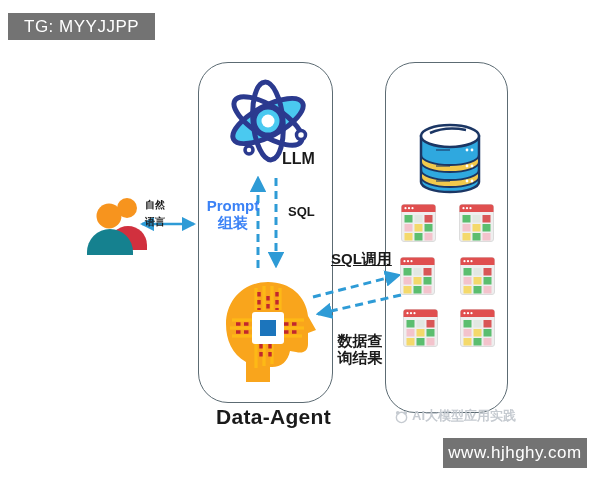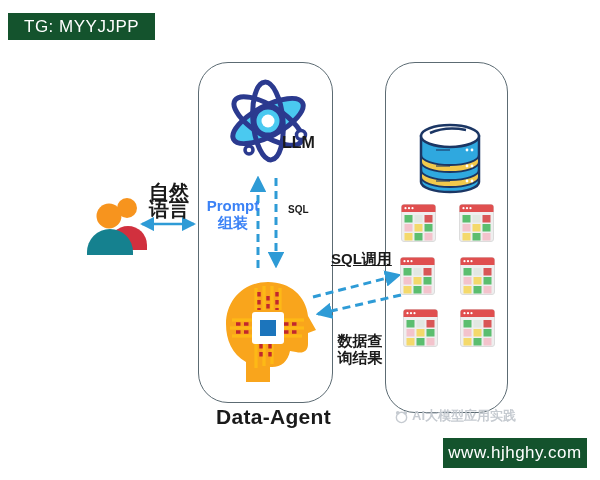--- a/index.html
+++ b/index.html
@@ -1,29 +1,29 @@
 <!DOCTYPE html>
 <html><head>
 <meta charset="utf-8">
 <style>
   html,body{margin:0;padding:0;background:#fff;}
   .stage{position:relative;width:600px;height:480px;background:#ffffff;overflow:hidden;
          font-family:"Liberation Sans", sans-serif;}
-  .badge{position:absolute;background:#14532d;color:#fff;font-size:17px;letter-spacing:.5px;}
+  .badge{position:absolute;background:#737373;color:#fff;font-size:17px;letter-spacing:.5px;}
   .badge-top{left:8px;top:13px;height:27px;line-height:27px;padding:0 16px;}
   .badge-bottom{left:443px;top:438px;width:144px;height:30px;line-height:30px;text-align:center;font-size:17px;}
   .panel{position:absolute;border:1.6px solid #5C6B73;border-radius:30px;background:transparent;}
   .panel-agent{left:198px;top:62px;width:133px;height:339px;}
   .panel-db{left:385px;top:62px;width:121px;height:349px;}
   .abs{position:absolute;}
   .lbl{position:absolute;color:#1a1a1a;font-weight:bold;white-space:pre;}
-  .lbl-llm{left:282px;top:134px;font-size:16px;}
+  .lbl-llm{left:282px;top:150px;font-size:16px;}
   .lbl-prompt{left:205px;top:197px;width:56px;text-align:center;color:#3b82f6;font-size:15px;line-height:17px;}
-  .lbl-sql{left:288px;top:204px;font-size:10px;}
-  .lbl-nl{left:145px;top:184px;width:48px;text-align:center;font-size:20px;font-weight:600;line-height:17px;}
+  .lbl-sql{left:288px;top:204px;font-size:13px;}
+  .lbl-nl{left:145px;top:196px;width:48px;font-size:10px;font-weight:600;line-height:17px;}
   .lbl-title{left:198px;top:405px;width:133px;text-align:right;font-size:21px;letter-spacing:.3px;}
   .lbl-sqlcall{left:331px;top:250px;font-size:15px;text-decoration:underline;}
   .lbl-result{left:333px;top:332px;width:54px;text-align:center;font-size:15px;line-height:17px;}
   .watermark{position:absolute;left:394px;top:407px;display:flex;align-items:center;gap:3px;
              color:#C6CBD1;font-size:13px;font-weight:700;}
   .overlay{position:absolute;left:0;top:0;}
   .tbl{position:absolute;width:35px;height:38px;}
 </style>
 </head>
 <body>

